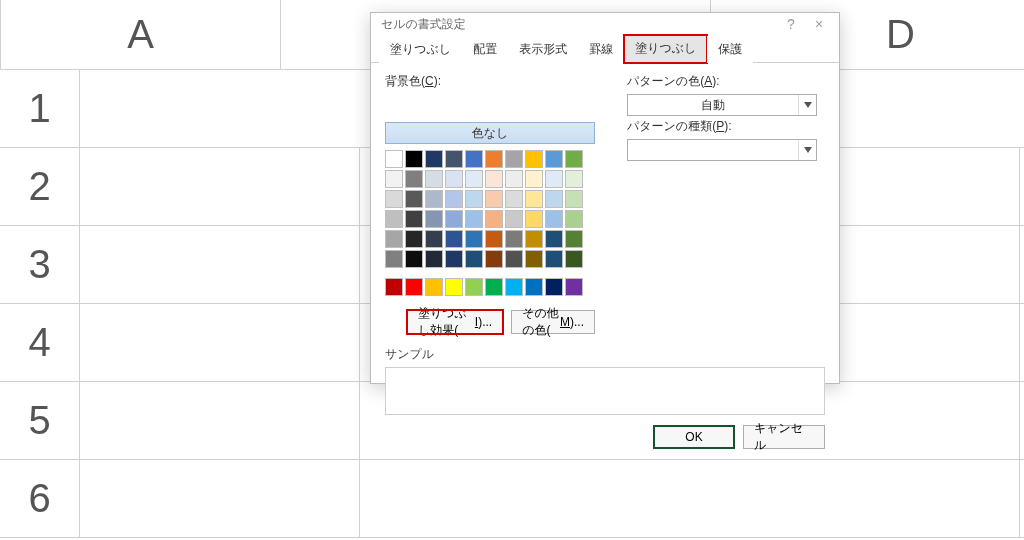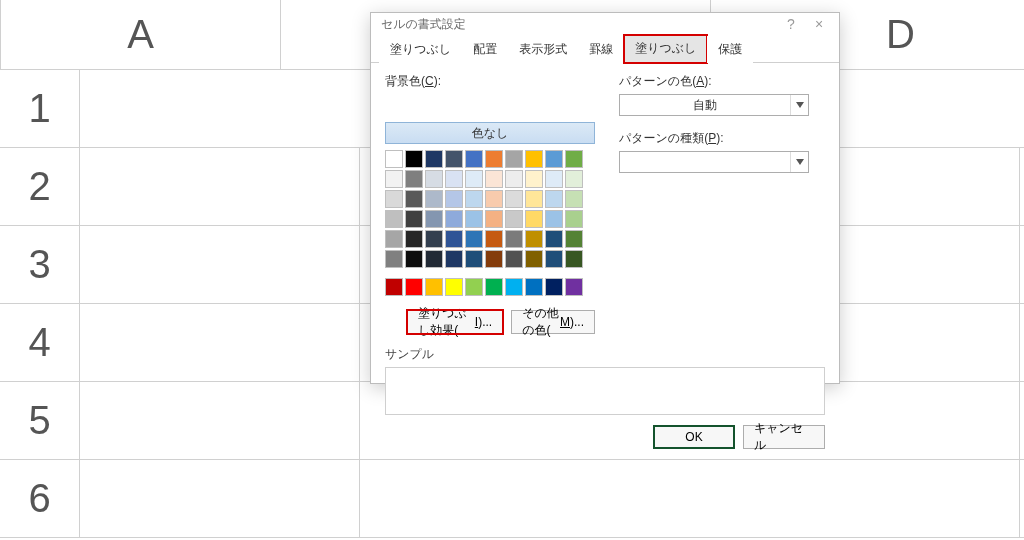--- a/index.html
+++ b/index.html
@@ -125,21 +125,21 @@
     border-bottom: 1px solid #fff;
   }
   .tab.highlight {
     outline: 2px solid #d40000;
     outline-offset: -1px;
   }
   .dlg-body {
     flex: 1;
     padding: 10px 14px 4px;
     display: flex;
-    gap: 24px;
+    gap: 32px;
   }
   .bgcolor-col { flex: 0 0 210px; }
   .pattern-col { flex: 1; }
   .lbl { font-size: 12px; color: #333; margin-bottom: 4px; }
   .nocolor-btn {
     width: 210px;
     height: 22px;
     border: 1px solid #8fb4d8;
     background: linear-gradient(#dbe9f6,#c9ddf2);
     display: flex;
@@ -186,21 +186,21 @@
   .combo .arrow {
     width: 18px;
     height: 100%;
     border-left: 1px solid #dcdcdc;
     display: flex;
     align-items: center;
     justify-content: center;
     color: #555;
   }
   .pattern-col .lbl { margin-top: 0; }
-  .pattern-col .group2 { margin-top: 14px; }
+  .pattern-col .group2 { margin-top: 2px; }
   .sample-area {
     padding: 8px 14px 0;
   }
   .sample-lbl { font-size: 12px; color: #444; margin-bottom: 4px; }
   .sample-box {
     height: 48px;
     border: 1px solid #cfcfcf;
     background: #fff;
   }
   .dlg-buttons {

